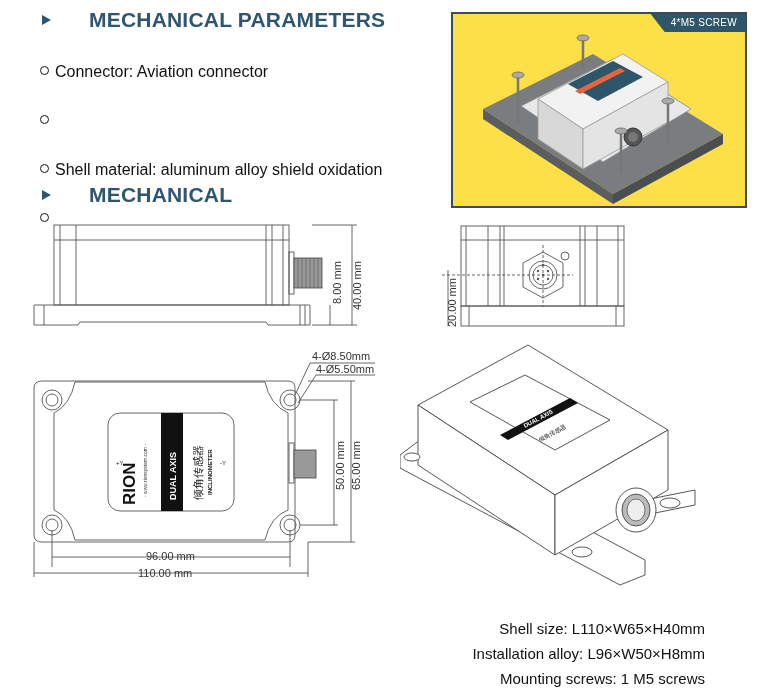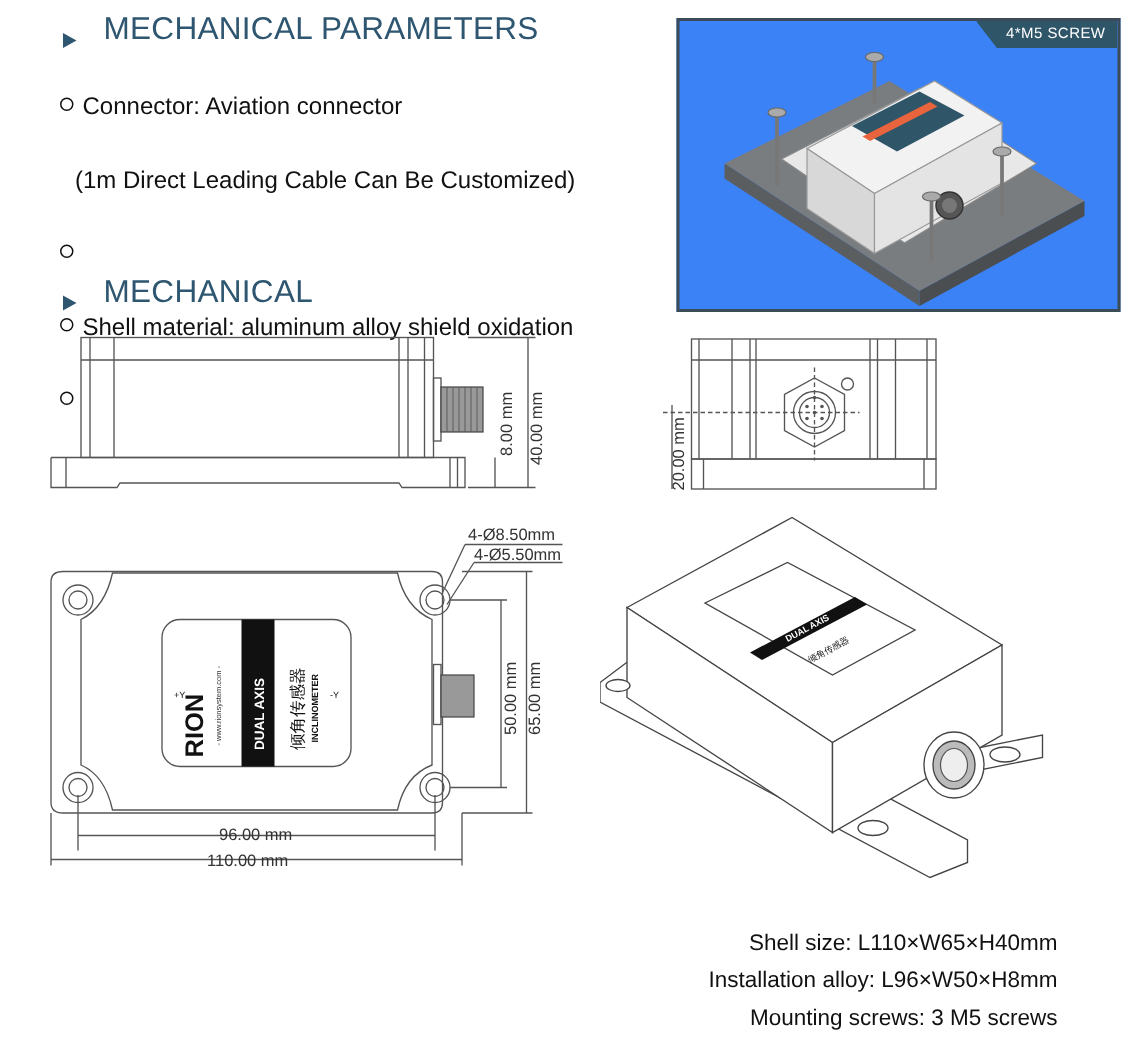--- a/index.html
+++ b/index.html
@@ -1,38 +1,37 @@
 <!DOCTYPE html>
 <html><head>
 <meta charset="utf-8">
 <style>
   html,body{margin:0;padding:0;background:#fff;}
   body{width:765px;height:691px;position:relative;overflow:hidden;font-family:"Liberation Sans",sans-serif;color:#111;}
-  .sec-title{position:absolute;left:42px;font-weight:normal;font-size:21px;color:#2e5670;display:flex;align-items:flex-end;letter-spacing:0.2px;}
+  .sec-title{position:absolute;left:42px;font-weight:bold;font-size:21px;color:#2e5670;display:flex;align-items:center;letter-spacing:0.2px;gap:20px;}
   .sec-title .tri{width:0;height:0;border-top:5px solid transparent;border-bottom:5px solid transparent;border-left:9px solid #2e5670;margin-right:18px;}
   .params{position:absolute;left:40px;top:35px;font-size:16px;line-height:25px;}
   .params .row{white-space:nowrap;margin-top:24px;}
   .params .bullet{display:inline-block;width:7px;height:7px;border:1px solid #111;border-radius:50%;margin-right:6px;vertical-align:2px;}
   .params .indent{padding-left:10px;}
-  .photo{position:absolute;left:451px;top:12px;width:296px;height:196px;border:2px solid #3b4c58;box-sizing:border-box;background:#3b82f6;overflow:hidden;}
+  .photo{position:absolute;left:451px;top:12px;width:296px;height:196px;border:2px solid #3b4c58;box-sizing:border-box;background:#fde047;overflow:hidden;}
   .photo .badge{position:absolute;right:0;top:0;background:#2f5569;color:#fff;font-size:10px;padding:3px 8px 4px 20px;clip-path:polygon(0 0,100% 0,100% 100%,14px 100%);letter-spacing:0.3px;}
   svg text{font-family:"Liberation Sans",sans-serif;}
   .specs{position:absolute;right:60px;top:616px;text-align:right;font-size:15px;line-height:25px;}
 </style>
 </head>
 <body>
 
 <div class="sec-title" style="top:8px;">
   <span class="tri"></span>
   <span>MECHANICAL PARAMETERS</span>
 </div>
 
 <div class="params">
   <div class="row"><span class="bullet"></span><span>Connector: Aviation connector</span></div>
-  <div class="row indent"><span>(1m Direct Leading Cable Can Be Customized)</span></div>
   <div class="row"><span class="bullet"></span></div>
   <div class="row"><span class="bullet"></span><span>Shell material: aluminum alloy shield oxidation</span></div>
   <div class="row"><span class="bullet"></span></div>
 </div>
 
 <div class="photo">
   <div class="badge">4*M5  SCREW</div>
   <svg width="292" height="192" viewBox="0 0 292 192">
 
     <polygon points="30,95 140,40 270,120 160,180" fill="#7a7d80"></polygon>
@@ -217,14 +216,14 @@
   <g>
     <ellipse cx="236" cy="170" rx="20" ry="22" fill="#fff" stroke="#444" stroke-width="0.9"></ellipse>
     <ellipse cx="236" cy="170" rx="14" ry="16" fill="#bbb" stroke="#444" stroke-width="0.9"></ellipse>
     <ellipse cx="236" cy="170" rx="9" ry="11" fill="#eee" stroke="#555" stroke-width="0.8"></ellipse>
   </g>
 </svg>
 
 <div class="specs">
   <div>Shell size: L110×W65×H40mm</div>
   <div>Installation alloy: L96×W50×H8mm</div>
-  <div>Mounting screws: 3 M5 screws</div>
+  <div>Mounting screws: 1 M5 screws</div>
 </div>
 
 </body></html>

